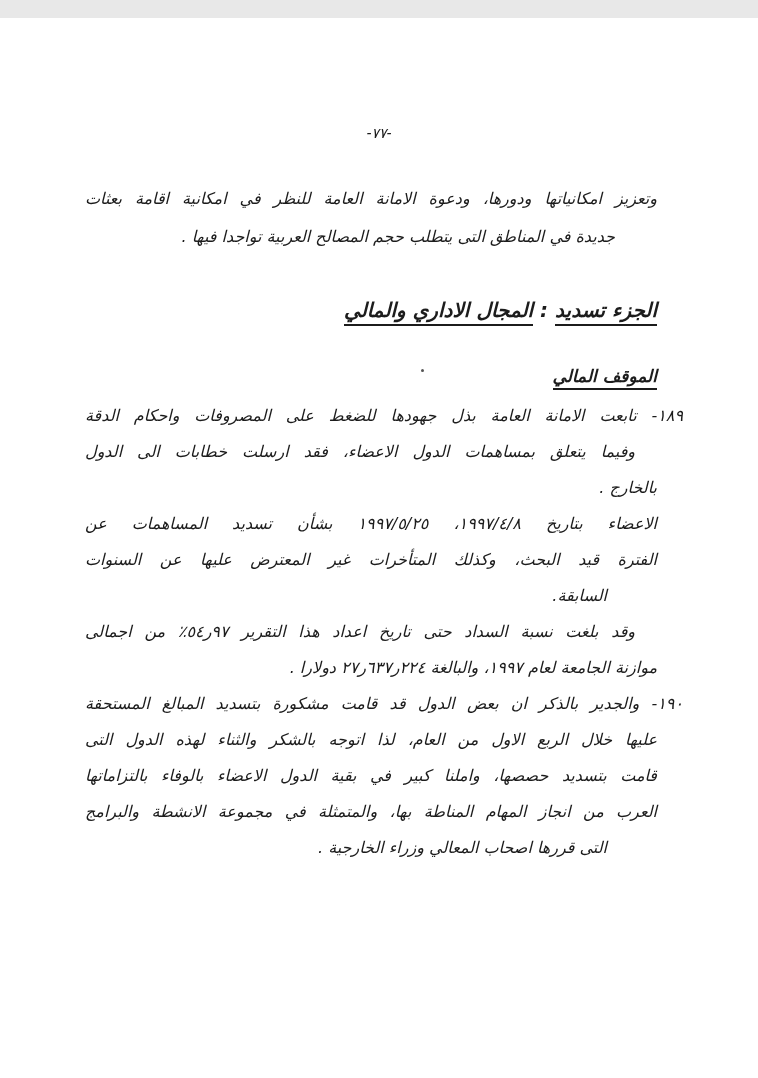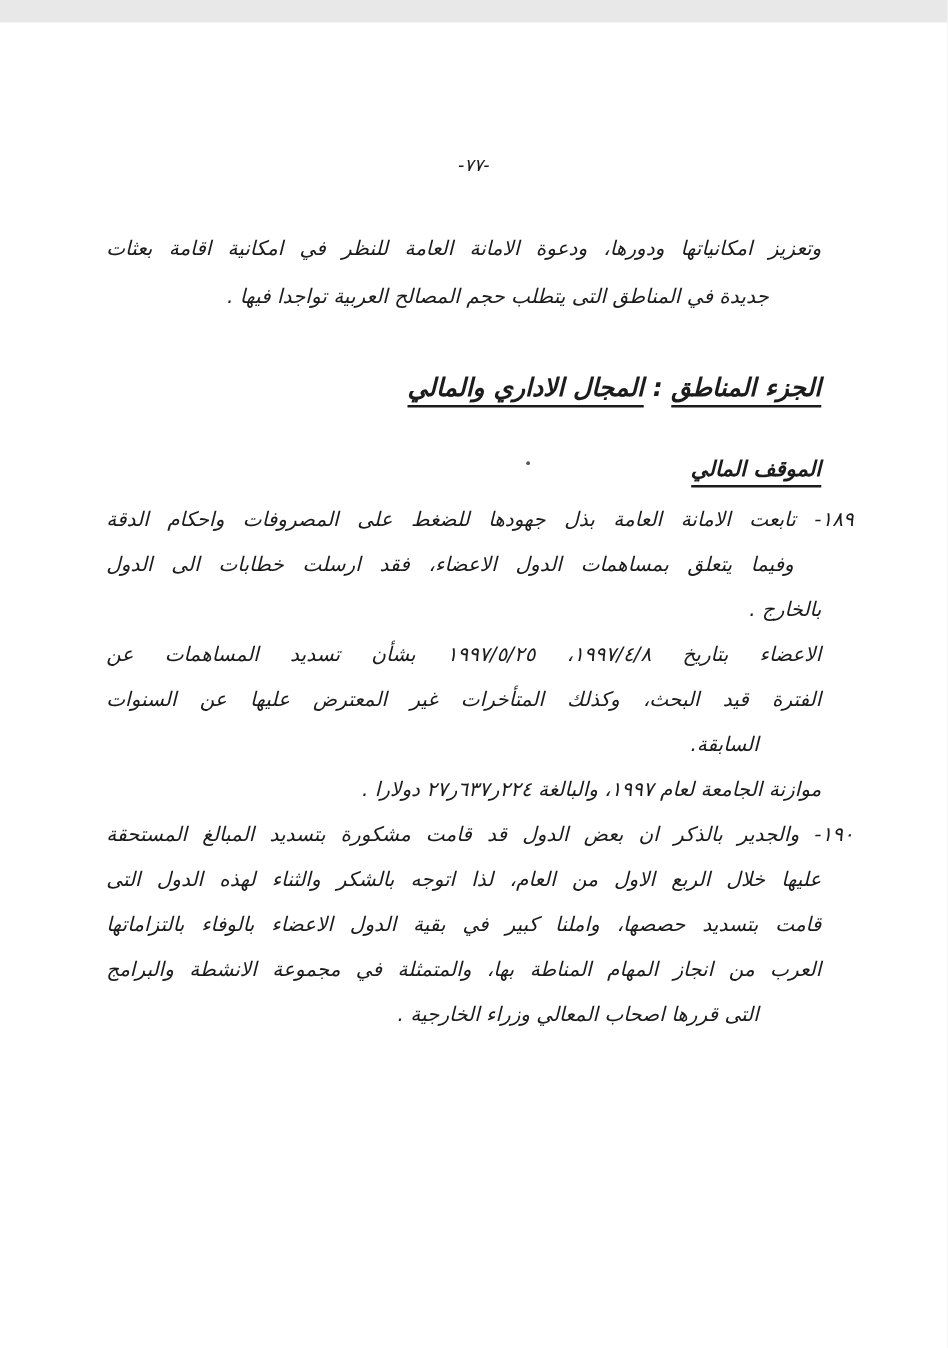--- a/index.html
+++ b/index.html
@@ -68,35 +68,36 @@
   <div class="page-number">-٧٧-</div>
 
   <div class="speckle"></div>
 
   <div class="body-block">
 
     <p class="line intro-line j">وتعزيز امكانياتها ودورها، ودعوة الامانة العامة للنظر في امكانية اقامة بعثات</p>
     <p class="line intro-line plain ind-42">جديدة في المناطق التى يتطلب حجم المصالح العربية تواجدا فيها .</p>
 
     <div class="section-heading">
-      <span class="u">الجزء المناطق</span><span> : </span><span class="u">المجال الاداري والمالي</span>
+      <span class="u">الجزء تسديد</span><span> : </span><span class="u">المجال الاداري والمالي</span>
     </div>
 
     <div class="subsection-heading">
       <span class="u">الموقف المالي</span>
     </div>
 
     <p class="line j hang">١٨٩- تابعت الامانة العامة بذل جهودها للضغط على المصروفات واحكام الدقة</p>
     <p class="line j ind-22">وفيما يتعلق بمساهمات الدول الاعضاء، فقد ارسلت خطابات الى الدول</p>
 
     <p class="line plain">بالخارج .</p>
     <p class="line j">الاعضاء بتاريخ ١٩٩٧/٤/٨، ١٩٩٧/٥/٢٥ بشأن تسديد المساهمات عن</p>
     <p class="line j">الفترة قيد البحث، وكذلك المتأخرات غير المعترض عليها عن السنوات</p>
     <p class="line plain ind-50">السابقة.</p>
 
+    <p class="line j ind-22">وقد بلغت نسبة السداد حتى تاريخ اعداد هذا التقرير ٩٧ر٥٤٪ من اجمالى</p>
     <p class="line plain">موازنة الجامعة لعام ١٩٩٧، والبالغة ٢٢٤ر٦٣٧ر٢٧ دولارا .</p>
 
     <p class="line j hang">١٩٠- والجدير بالذكر ان بعض الدول قد قامت مشكورة بتسديد المبالغ المستحقة</p>
     <p class="line j">عليها خلال الربع الاول من العام، لذا اتوجه بالشكر والثناء لهذه الدول التى</p>
     <p class="line j">قامت بتسديد حصصها، واملنا كبير في بقية الدول الاعضاء بالوفاء بالتزاماتها</p>
     <p class="line j">العرب من انجاز المهام المناطة بها، والمتمثلة في مجموعة الانشطة والبرامج</p>
     <p class="line plain ind-50">التى قررها اصحاب المعالي وزراء الخارجية .</p>
 
   </div>
 </div>

